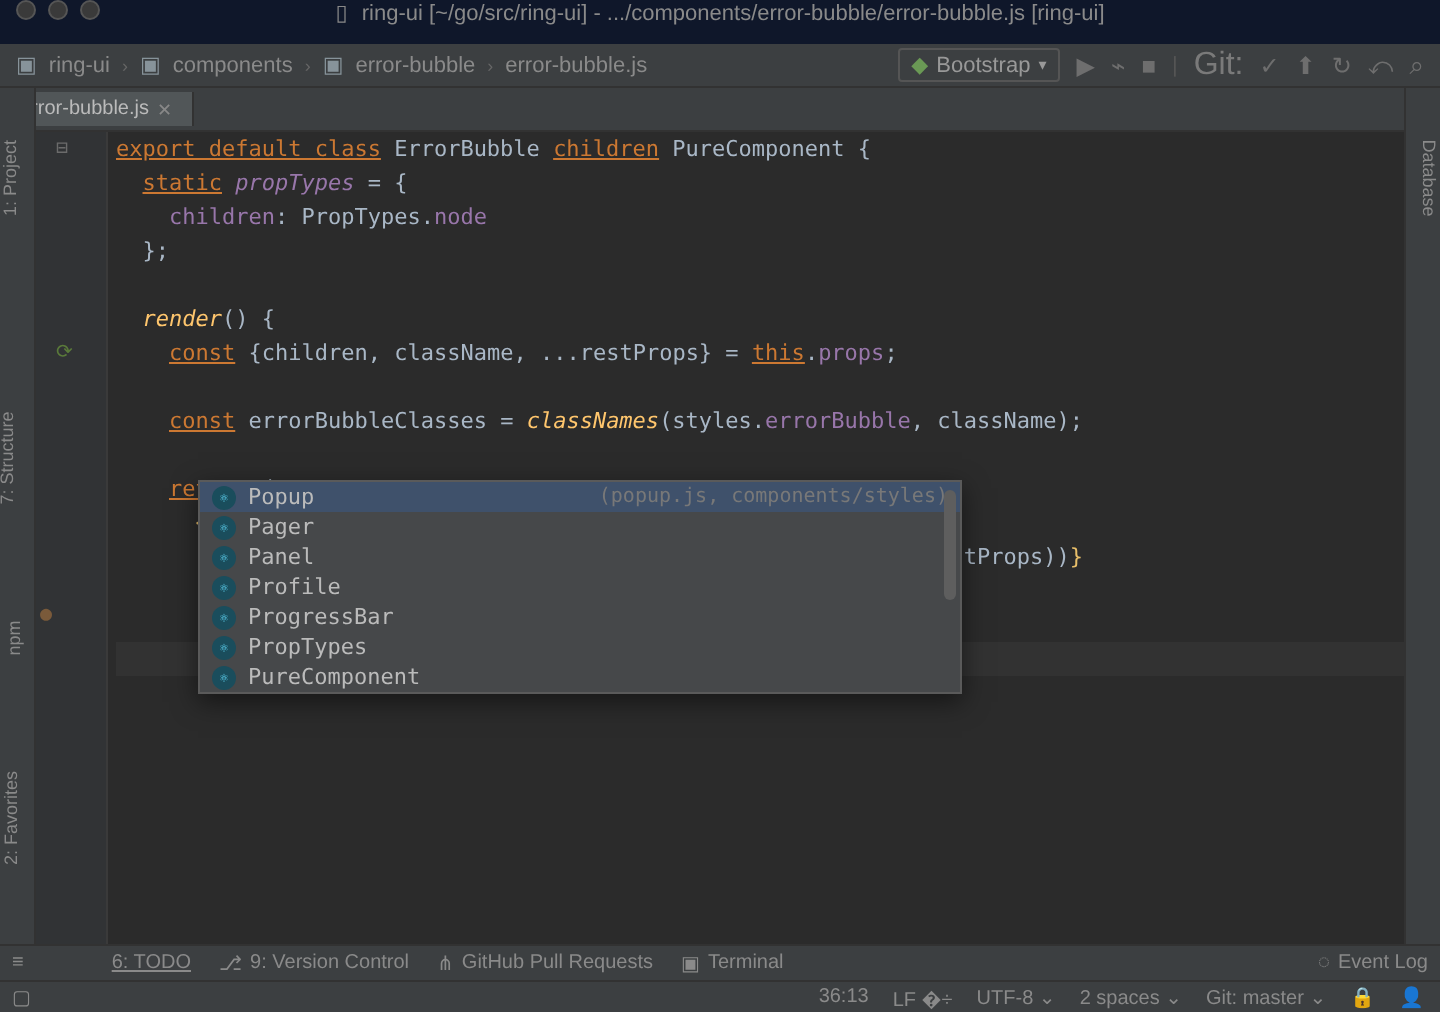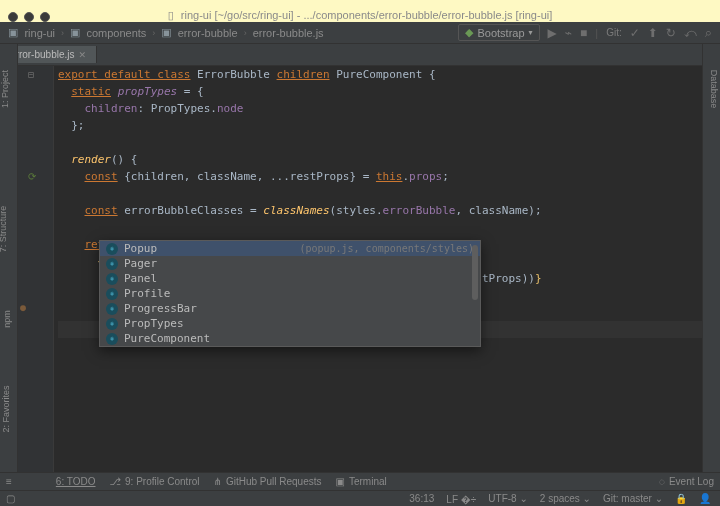--- a/index.html
+++ b/index.html
@@ -7,22 +7,22 @@
     width: 720px; height: 506px;
     background: #2b2b2b;
     font-family: -apple-system, "Segoe UI", sans-serif;
     font-size: 11px;
     color: #a9b7c6;
     overflow: hidden;
     position: relative;
   }
   
   .titlebar {
-    height: 22px; background: #fef9c3;
-    display: flex; align-items: flex-end;
+    height: 22px; background: #0f172a;
+    display: flex; align-items: flex-start;
     position: relative;
   }
   .traffic-lights { display: flex; gap: 6px; padding-left: 8px; }
   .tl { width: 10px; height: 10px; border-radius: 50%; }
   .tl.close { background: #3a3a3a; border: 1px solid #555; }
   .tl.min { background: #3a3a3a; border: 1px solid #555; }
   .tl.max { background: #3a3a3a; border: 1px solid #555; }
   .title-text {
     position: absolute; left: 0; right: 0; text-align: center;
     color: #8a8a8a; font-size: 11px;
@@ -39,21 +39,21 @@
   .nav-right { display: flex; align-items: center; gap: 8px; }
   .folder-icon { color: #87939a; }
   .chev { color: #666; font-size: 9px; }
   .nav-item { color: #8a8a8a; }
   .bootstrap-btn {
     display: flex; align-items: center; gap: 4px;
     border: 1px solid #555; border-radius: 2px;
     padding: 1px 6px; color: #999;
   }
   .toolbar-icon { color: #6e6e6e; font-size: 12px; }
-  .git-label { color: #7a7a7a; font-size: 10px; }
+  .git-label { color: #7a7a7a; font-size: 16px; }
   
   .tabbar {
     height: 22px; background: #3c3f41;
     display: flex; align-items: center;
     border-bottom: 1px solid #323232;
   }
   .tab {
     padding: 3px 10px; display: flex; align-items: center; gap: 4px;
     background: #515658; color: #bbb;
     border-right: 1px solid #323232;
@@ -278,21 +278,21 @@
     <span class="ac-icon">⚛</span>
     <span class="ac-name">PureComponent</span>
   </div>
   <div class="ac-scroll">
     <div class="ac-thumb"></div>
   </div>
 </div>
 
 <div class="toolwin-bar">
   <div class="tw-item">≡ <span class="underline">6: TODO</span></div>
-  <div class="tw-item">⎇ <span>9: Profile Control</span></div>
+  <div class="tw-item">⎇ <span>9: Version Control</span></div>
   <div class="tw-item">⋔ <span>GitHub Pull Requests</span></div>
   <div class="tw-item">▣ <span>Terminal</span></div>
   <div class="spacer"></div>
   <div class="tw-item">◌ <span>Event Log</span></div>
 </div>
 
 <div class="statusbar">
   <div class="sb-left">
     <span>▢</span>
   </div>

